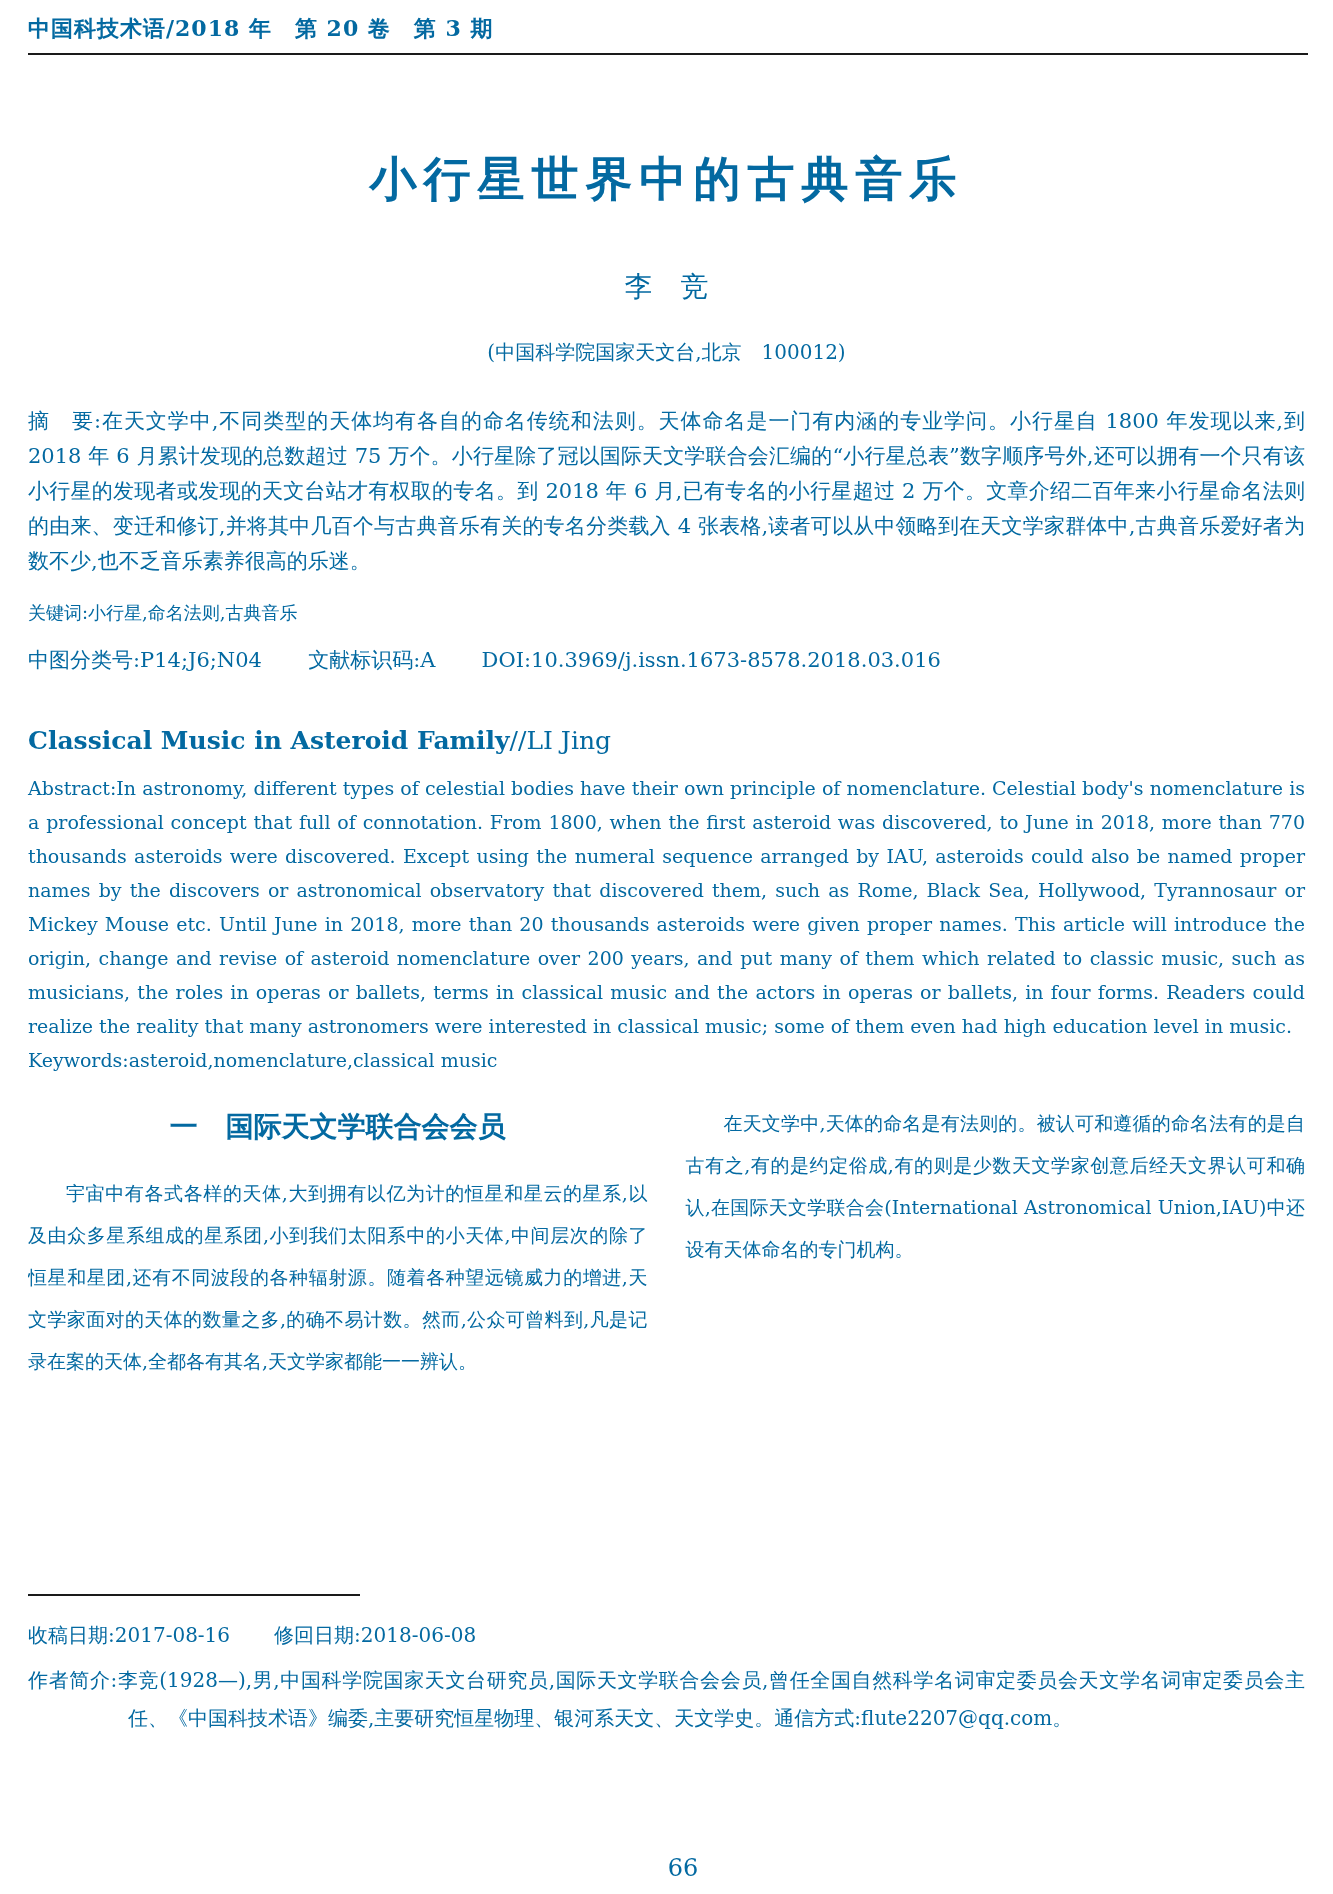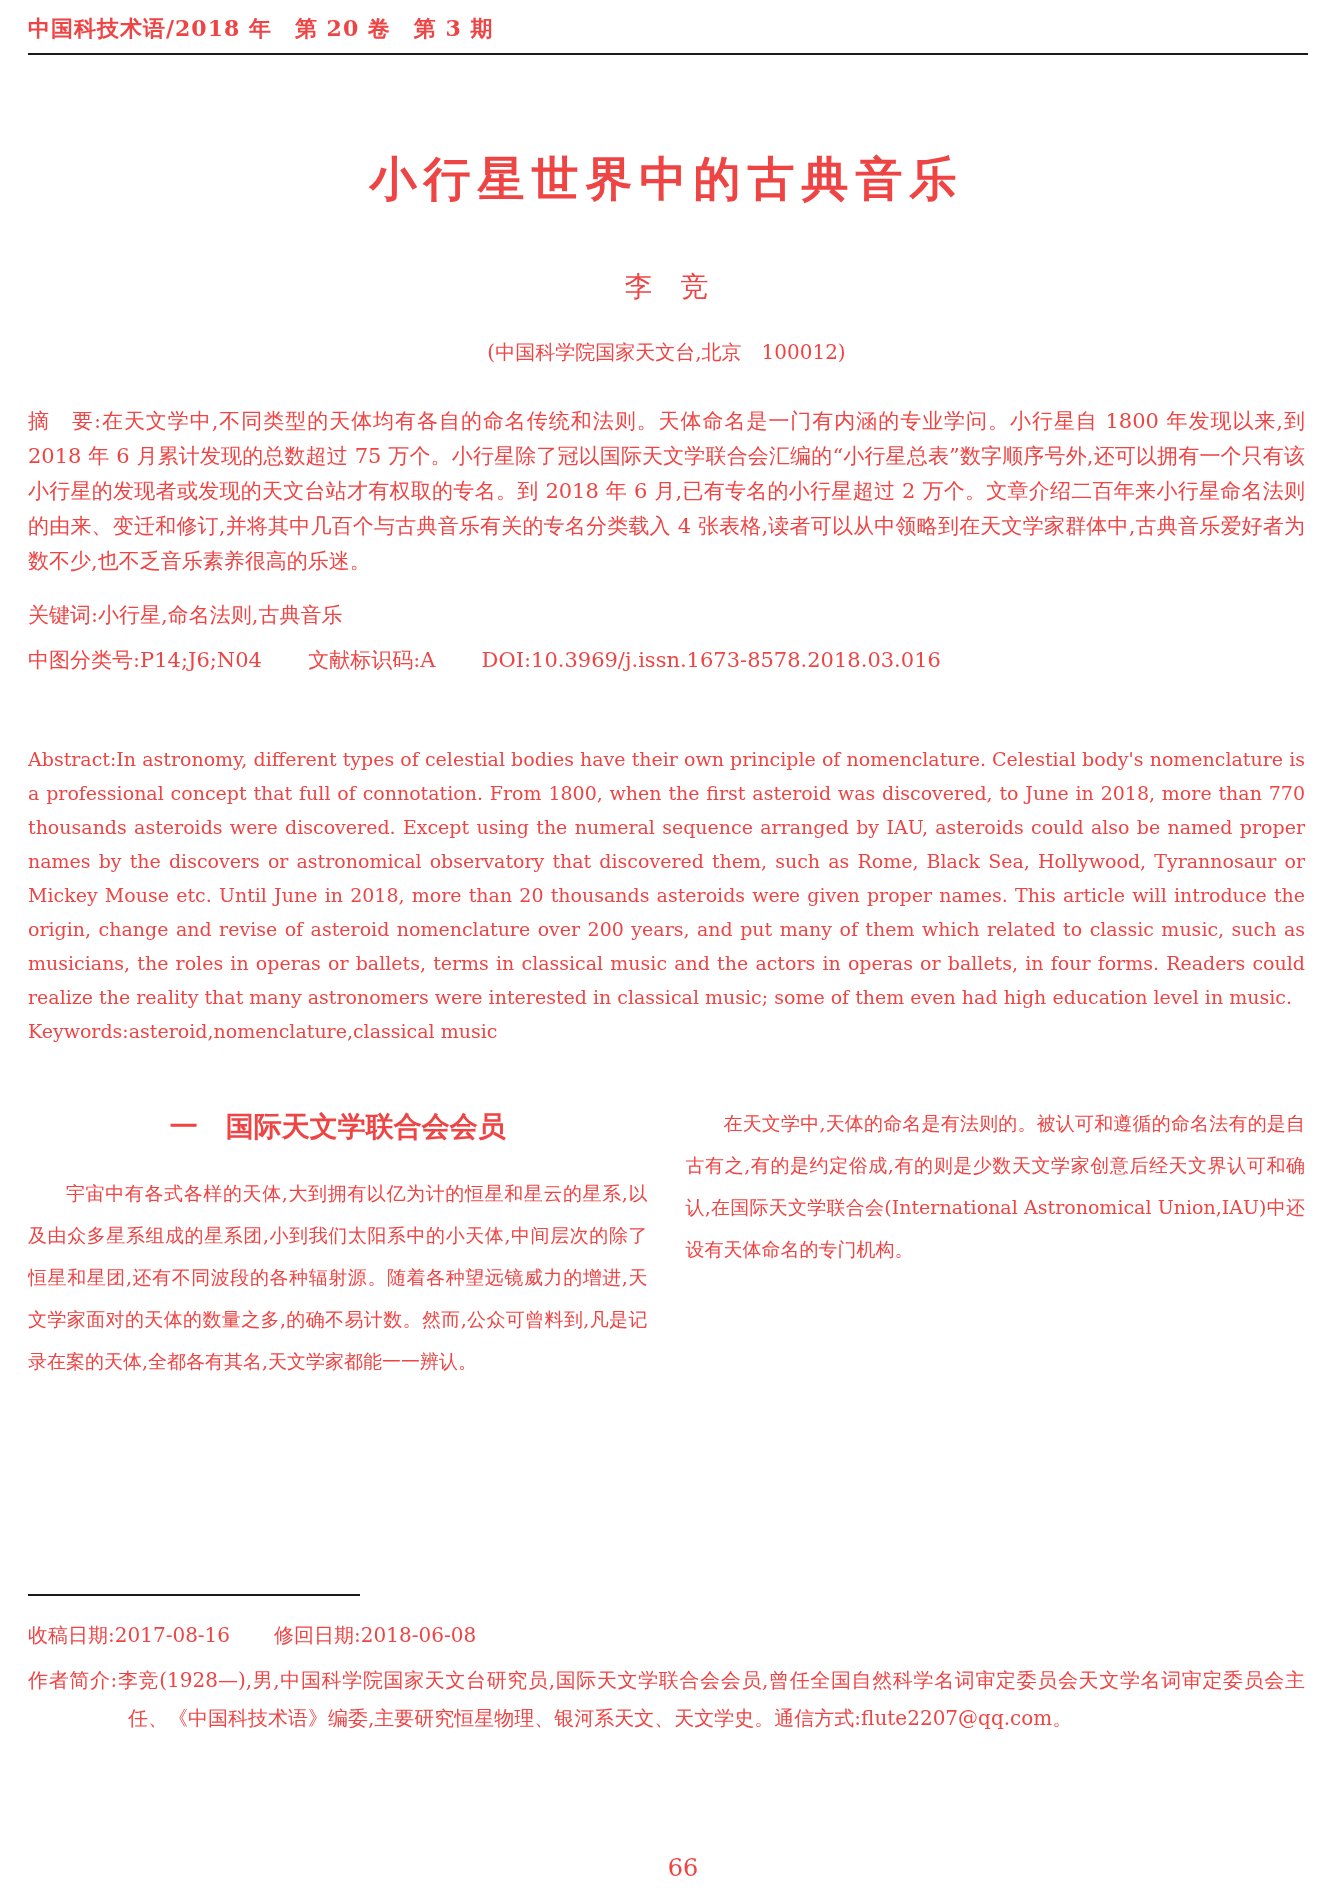--- a/index.html
+++ b/index.html
@@ -7,21 +7,21 @@
     padding: 0;
     background: #9a9a9a;
     font-family: "DejaVu Serif", "Liberation Serif", serif;
   }
   .page {
     position: relative;
     width: 1333px;
     height: 1894px;
     margin: 0 auto;
     background: #ffffff;
-    color: #ef4444;
+    color: #0369a1;
     overflow: hidden;
   }
   
   .journal-header {
     position: absolute;
     top: 14px; left: 28px; right: 25px;
     padding-bottom: 9px;
     border-bottom: 2px solid #1a1a1a;
     font-size: 22px;
     font-weight: bold;
@@ -56,21 +56,21 @@
     margin: 0;
     font-size: 21px;
     line-height: 35px;
     text-align: justify;
   }
   .lbl { font-weight: normal; }
   .keywords {
     position: absolute;
     top: 601px; left: 28px; right: 28px;
     margin: 0;
-    font-size: 21px;
+    font-size: 18px;
   }
   .classification {
     position: absolute;
     top: 646px; left: 28px; right: 28px;
     margin: 0;
     font-size: 21px;
   }
   .classification .gap { display: inline-block; width: 2.2em; }
   
   .english {
@@ -163,20 +163,21 @@
 
   <div class="affiliation">(中国科学院国家天文台,北京　100012)</div>
 
   <p class="abstract"><span class="lbl">摘　要:</span><span>在天文学中,不同类型的天体均有各自的命名传统和法则。天体命名是一门有内涵的专业学问。小行星自 1800 年发现以来,到 2018 年 6 月累计发现的总数超过 75 万个。小行星除了冠以国际天文学联合会汇编的“小行星总表”数字顺序号外,还可以拥有一个只有该小行星的发现者或发现的天文台站才有权取的专名。到 2018 年 6 月,已有专名的小行星超过 2 万个。文章介绍二百年来小行星命名法则的由来、变迁和修订,并将其中几百个与古典音乐有关的专名分类载入 4 张表格,读者可以从中领略到在天文学家群体中,古典音乐爱好者为数不少,也不乏音乐素养很高的乐迷。</span></p>
 
   <p class="keywords"><span class="lbl">关键词:</span><span>小行星,命名法则,古典音乐</span></p>
 
   <p class="classification"><span class="lbl">中图分类号:</span><span>P14;J6;N04</span><span class="gap"></span><span class="lbl">文献标识码:</span><span>A</span><span class="gap"></span><span>DOI:</span><span>10.3969/j.issn.1673-8578.2018.03.016</span></p>
 
   <section class="english">
+    <h2 class="en-title"><span class="en-title-main">Classical Music in Asteroid Family</span><span class="en-title-author">//LI Jing</span></h2>
     <p class="en-abstract"><span>Abstract:</span><span>In astronomy, different types of celestial bodies have their own principle of nomenclature. Celestial body's nomenclature is a professional concept that full of connotation. From 1800, when the first asteroid was discovered, to June in 2018, more than 770 thousands asteroids were discovered. Except using the numeral sequence arranged by IAU, asteroids could also be named proper names by the discovers or astronomical observatory that discovered them, such as Rome, Black Sea, Hollywood, Tyrannosaur or Mickey Mouse etc. Until June in 2018, more than 20 thousands asteroids were given proper names. This article will introduce the origin, change and revise of asteroid nomenclature over 200 years, and put many of them which related to classic music, such as musicians, the roles in operas or ballets, terms in classical music and the actors in operas or ballets, in four forms. Readers could realize the reality that many astronomers were interested in classical music; some of them even had high education level in music.</span></p>
     <p class="en-keywords"><span>Keywords:</span><span>asteroid,nomenclature,classical music</span></p>
   </section>
 
   <section class="columns">
     <div class="col col-left">
       <h3 class="section-heading">一　国际天文学联合会会员</h3>
       <p class="body-para">宇宙中有各式各样的天体,大到拥有以亿为计的恒星和星云的星系,以及由众多星系组成的星系团,小到我们太阳系中的小天体,中间层次的除了恒星和星团,还有不同波段的各种辐射源。随着各种望远镜威力的增进,天文学家面对的天体的数量之多,的确不易计数。然而,公众可曾料到,凡是记录在案的天体,全都各有其名,天文学家都能一一辨认。</p>
     </div>
     <div class="col col-right">

